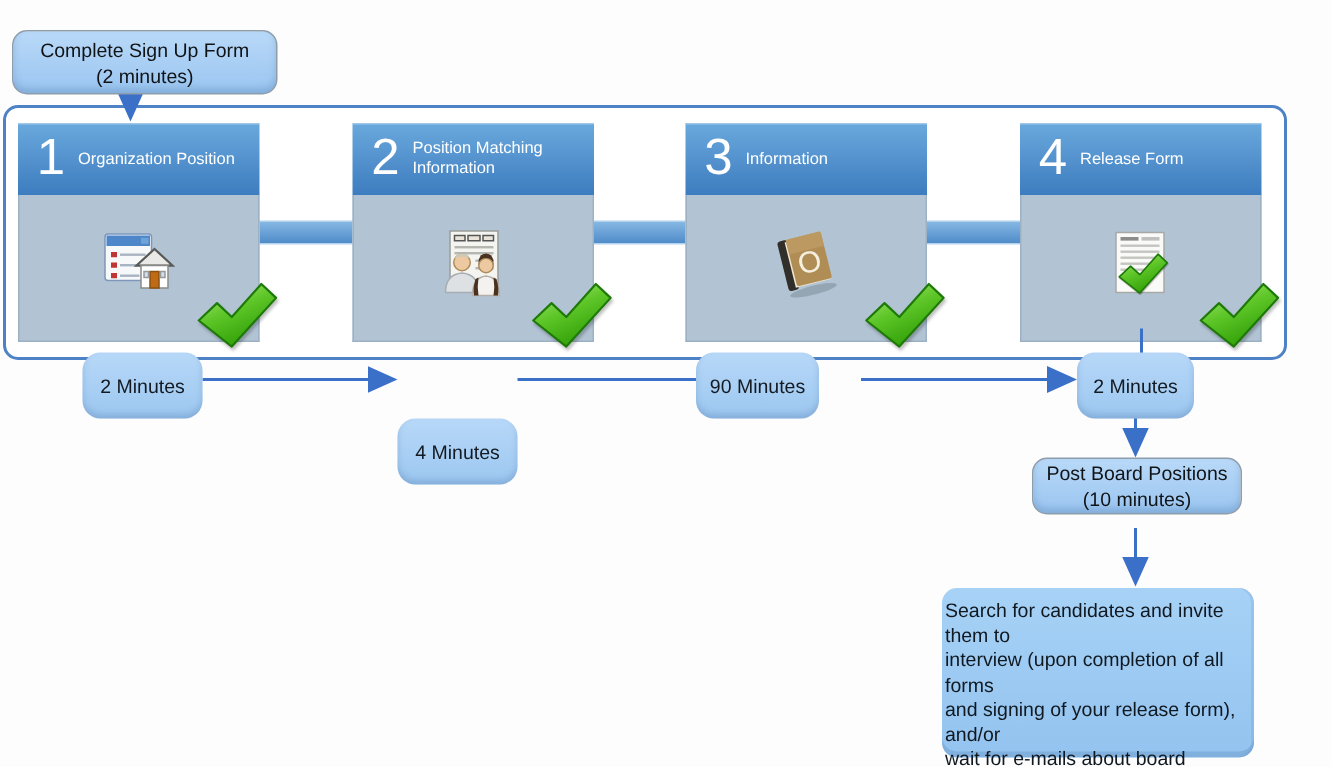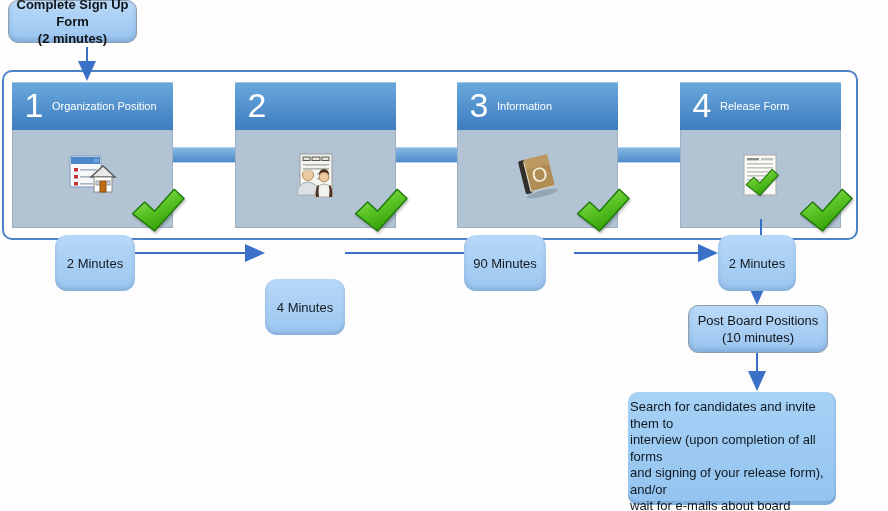--- a/index.html
+++ b/index.html
@@ -80,21 +80,21 @@
     position: absolute;
     top: 147px; height: 16px;
     background: linear-gradient(to bottom, #86b7e3, #4f8cc9);
     border: 1px solid #b2d1ed;
     z-index: 2;
   }
 
   
   .bubble {
     position: absolute;
-    top: 235px; height: 56px;
+    top: 235px; height: 44px;
     border-radius: 12px;
     background: linear-gradient(to bottom, #b7d8f8, #9cc7f0);
     box-shadow: inset 0 -3px 4px rgba(80,120,170,0.30);
     display: flex; align-items: center; justify-content: center;
     font-size: 13px; color: #141a22;
     z-index: 5;
   }
 
   
   .connectors {
@@ -114,21 +114,21 @@
     box-shadow: inset 0 -4px 0 rgba(95,140,190,0.35), inset -2px 0 0 rgba(95,140,190,0.18);
     padding: 7px 2px;
     font-size: 13px; line-height: 16.5px; color: #101820;
     white-space: pre-line;
     z-index: 5;
   }
 </style>
 </head>
 <body>
 
-<div class="callout" style="left:8px; top:0; width:129px; height:43px;font-weight:bold;">Complete Sign Up Form
+<div class="callout" style="left:8px; top:20px; width:177px; height:43px;">Complete Sign Up Form
 (2 minutes)</div>
 
 <div class="steps-frame"></div>
 
 <div class="step-bar" style="left:172px; width:64px;"></div>
 <div class="step-bar" style="left:395px; width:63px;"></div>
 <div class="step-bar" style="left:617px; width:64px;"></div>
 
 <div class="step" style="left:12px;">
   <div class="step-header">
@@ -161,20 +161,22 @@
         </linearGradient>
       </defs>
       <polygon points="6,46 27,26 44,42 78,4 95,20 44,76" fill="url(#gcheck)" stroke="#1e7a08" stroke-width="2.5" stroke-linejoin="round"></polygon>
     </svg>
   </div>
 </div>
 
 <div class="step" style="left:235px;">
   <div class="step-header">
     <div class="step-number">2</div>
+    <div class="step-title">Position Matching
+Information</div>
   </div>
   <div class="step-body">
     <svg class="step-icon" width="46" height="46" viewBox="0 0 46 46">
       <rect x="7" y="1" width="32" height="38" fill="#f4f4f1" stroke="#9a9a98"></rect>
       <rect x="10" y="4" width="7" height="3.5" fill="#e8e4da" stroke="#555"></rect>
       <rect x="19" y="4" width="8" height="3.5" fill="#e8e4da" stroke="#555"></rect>
       <rect x="29" y="4" width="7" height="3.5" fill="#e8e4da" stroke="#555"></rect>
       <rect x="10" y="11" width="26" height="1.6" fill="#b5b5b2"></rect>
       <rect x="10" y="15" width="26" height="1.6" fill="#b5b5b2"></rect>
       <rect x="24" y="20" width="12" height="1.6" fill="#b5b5b2"></rect>
@@ -256,21 +258,21 @@
   <line x1="761" y1="219" x2="761" y2="236"></line>
   <line x1="757" y1="273" x2="757" y2="301" marker-end="url(#ah)"></line>
   <line x1="757" y1="352" x2="757" y2="387" marker-end="url(#ah)"></line>
 </svg>
 
 <div class="bubble" style="left:55px;  width:80px;">2 Minutes</div>
 <div class="bubble" style="left:265px; width:80px;margin-top:44px;">4 Minutes</div>
 <div class="bubble" style="left:464px; width:82px;">90 Minutes</div>
 <div class="bubble" style="left:718px; width:78px;">2 Minutes</div>
 
-<div class="callout" style="left:688px; top:305px; width:140px; height:48px;">Post Board Positions
+<div class="callout" style="left:688px; top:305px; width:140px; height:38px;">Post Board Positions
 (10 minutes)</div>
 
 <div class="final-box">Search for candidates and invite them to
 interview (upon completion of all forms
 and signing of your release form), and/or
 wait for e-mails about board member
 applicants from BoardMatch
 (normally within 1-4 weeks).</div>
 
 </body></html>

